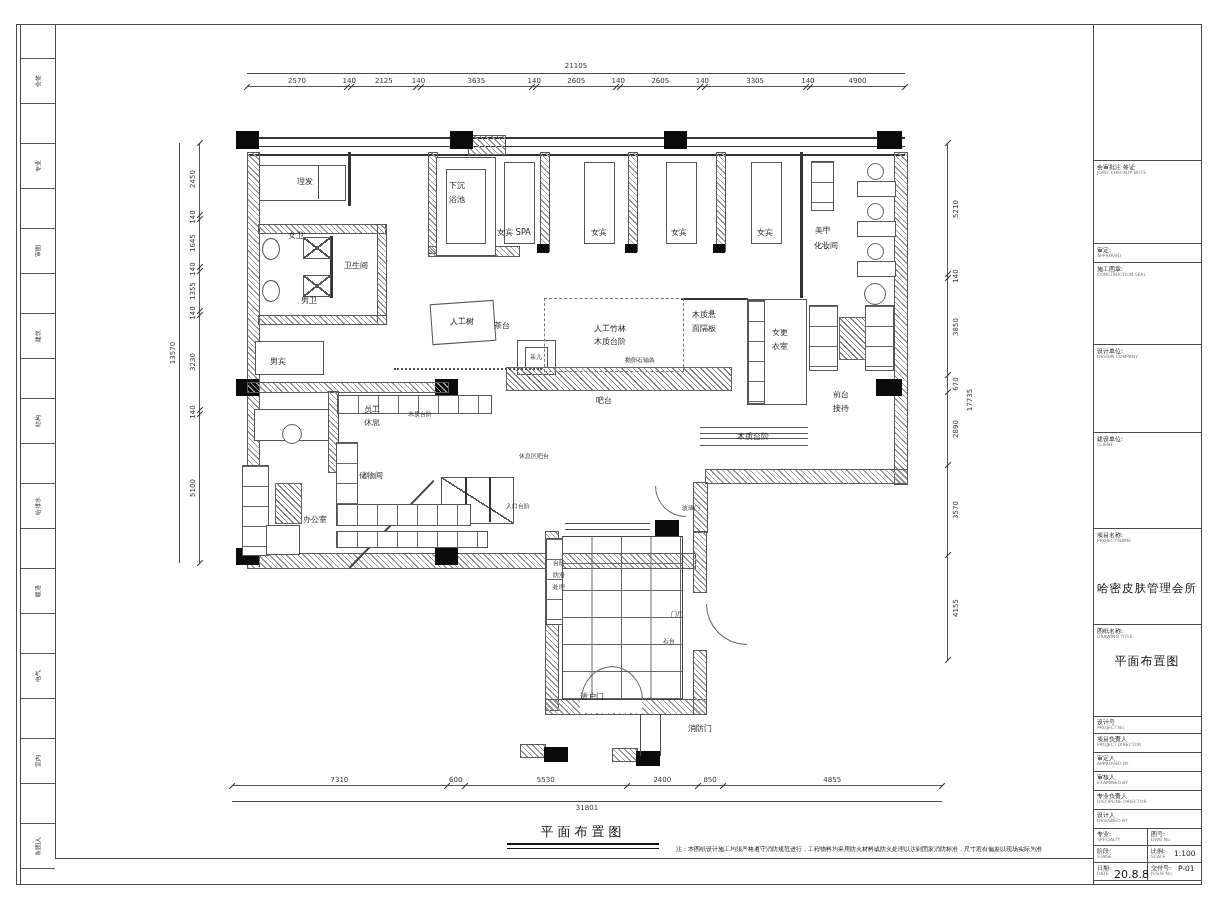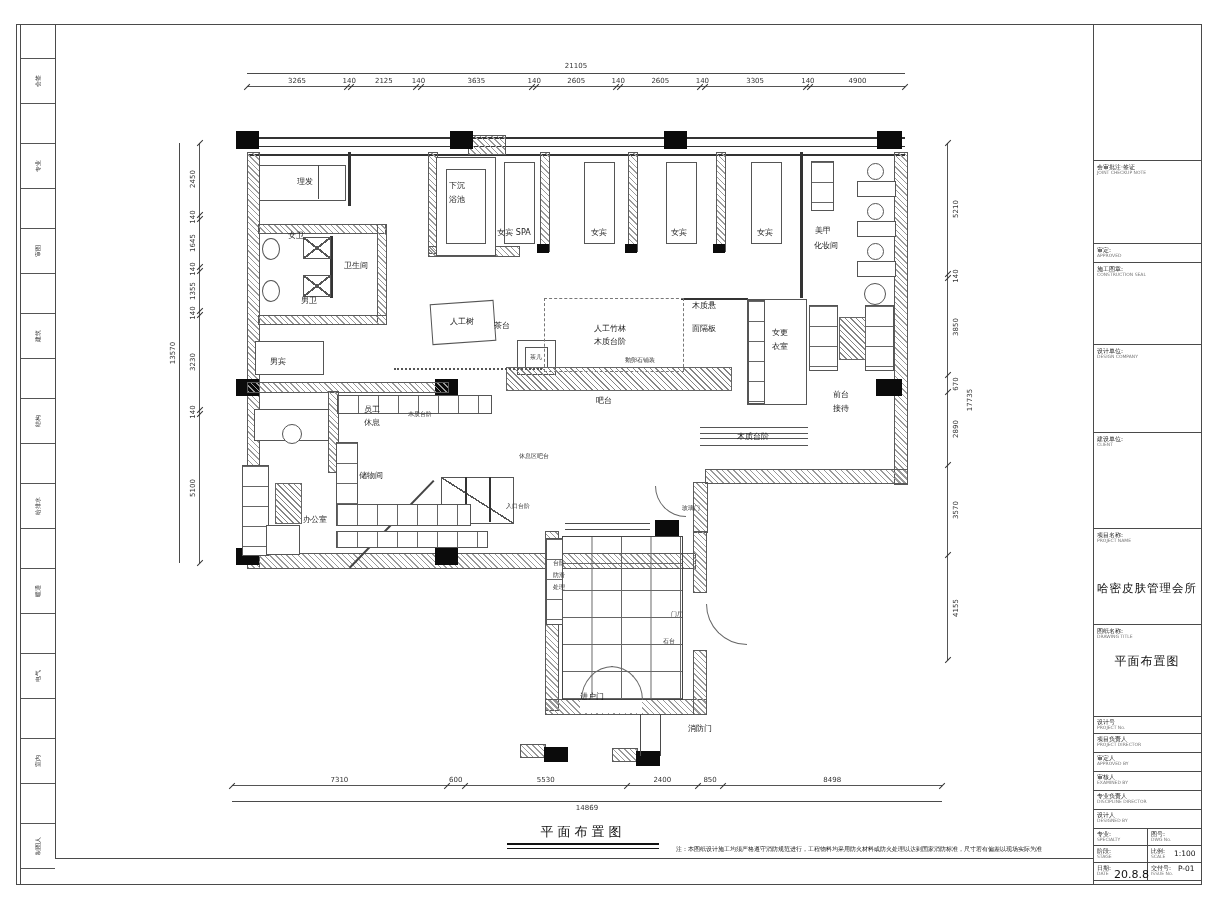--- a/index.html
+++ b/index.html
@@ -230,21 +230,21 @@
 <span class="lab" style="left:599px;top:233px">女宾</span>
 <span class="lab" style="left:679px;top:233px">女宾</span>
 <span class="lab" style="left:765px;top:233px">女宾</span>
 <span class="lab" style="left:823px;top:231px">美甲</span>
 <span class="lab" style="left:826px;top:246px">化妆间</span>
 <span class="lab" style="left:462px;top:322px">人工树</span>
 <span class="lab" style="left:502px;top:326px">茶台</span>
 <span class="lab tiny" style="left:536px;top:357px">茶几</span>
 <span class="lab" style="left:610px;top:329px">人工竹林</span>
 <span class="lab" style="left:610px;top:342px">木质台阶</span>
-<span class="lab" style="left:704px;top:306px">木质悬</span>
+<span class="lab" style="left:704px;top:315px">木质悬</span>
 <span class="lab" style="left:704px;top:329px">面隔板</span>
 <span class="lab" style="left:604px;top:401px">吧台</span>
 <span class="lab" style="left:753px;top:437px">木质台阶</span>
 <span class="lab tiny" style="left:420px;top:414px">木质台阶</span>
 <span class="lab tiny" style="left:640px;top:360px">鹅卵石铺装</span>
 <span class="lab tiny" style="left:534px;top:456px">休息区吧台</span>
 <span class="lab tiny" style="left:518px;top:506px">入口台阶</span>
 <span class="lab" style="left:780px;top:333px">女更</span>
 <span class="lab" style="left:780px;top:347px">衣室</span>
 <span class="lab" style="left:841px;top:395px">前台</span>
@@ -257,21 +257,21 @@
 <span class="lab tiny" style="left:559px;top:575px">防滑</span>
 <span class="lab tiny" style="left:559px;top:587px">处理</span>
 <span class="lab tiny" style="left:677px;top:614px">门厅</span>
 <span class="lab tiny" style="left:669px;top:641px">石台</span>
 <span class="lab" style="left:592px;top:697px">进户门</span>
 <span class="lab" style="left:700px;top:729px">消防门</span>
 <span class="lab tiny" style="left:691px;top:508px">玻璃门</span>
 
 <div class="dim dimh" style="left:247px;top:86px;width:658px;height:0">
     <i class="dim-tick" style="left: 0%;"></i>
-    <span class="dim-num" style="left: 7.60009%;">3265</span>
+    <span class="dim-num" style="left: 7.60009%;">2570</span>
     <i class="dim-tick" style="left: 15.2002%;"></i>
     <span class="dim-num" style="left: 15.5261%;">140</span>
     <i class="dim-tick" style="left: 15.852%;"></i>
     <span class="dim-num" style="left: 20.7984%;">2125</span>
     <i class="dim-tick" style="left: 25.7449%;"></i>
     <span class="dim-num" style="left: 26.0708%;">140</span>
     <i class="dim-tick" style="left: 26.3966%;"></i>
     <span class="dim-num" style="left: 34.858%;">3635</span>
     <i class="dim-tick" style="left: 43.3194%;"></i>
     <span class="dim-num" style="left: 43.6453%;">140</span>
@@ -299,25 +299,25 @@
     <span class="dim-num" style="left: 15.1314%;">7310</span>
     <i class="dim-tick" style="left: 30.2629%;"></i>
     <span class="dim-num" style="left: 31.5049%;">600</span>
     <i class="dim-tick" style="left: 32.7468%;"></i>
     <span class="dim-num" style="left: 44.1937%;">5530</span>
     <i class="dim-tick" style="left: 55.6407%;"></i>
     <span class="dim-num" style="left: 60.6086%;">2400</span>
     <i class="dim-tick" style="left: 65.5765%;"></i>
     <span class="dim-num" style="left: 67.336%;">850</span>
     <i class="dim-tick" style="left: 69.0954%;"></i>
-    <span class="dim-num" style="left: 84.5477%;">8498</span>
+    <span class="dim-num" style="left: 84.5477%;">4855</span>
     <i class="dim-tick" style="left: 100%;"></i>
   </div>
 <i class="ln" style="left:232px;top:801px;width:710px;height:1px"></i>
-<span class="dtotal" style="left:587px;top:808px">14869</span>
+<span class="dtotal" style="left:587px;top:808px">31801</span>
 
 <div class="dim dimv vl" style="left:199px;top:143px;width:0;height:420px">
     <i class="dim-tick" style="top: 0%;"></i>
     <span class="dim-num" style="top: 8.54254%;">2450</span>
     <i class="dim-tick" style="top: 17.0851%;"></i>
     <span class="dim-num" style="top: 17.5732%;">140</span>
     <i class="dim-tick" style="top: 18.0614%;"></i>
     <span class="dim-num" style="top: 23.7971%;">1645</span>
     <i class="dim-tick" style="top: 29.5328%;"></i>
     <span class="dim-num" style="top: 30.0209%;">140</span>

